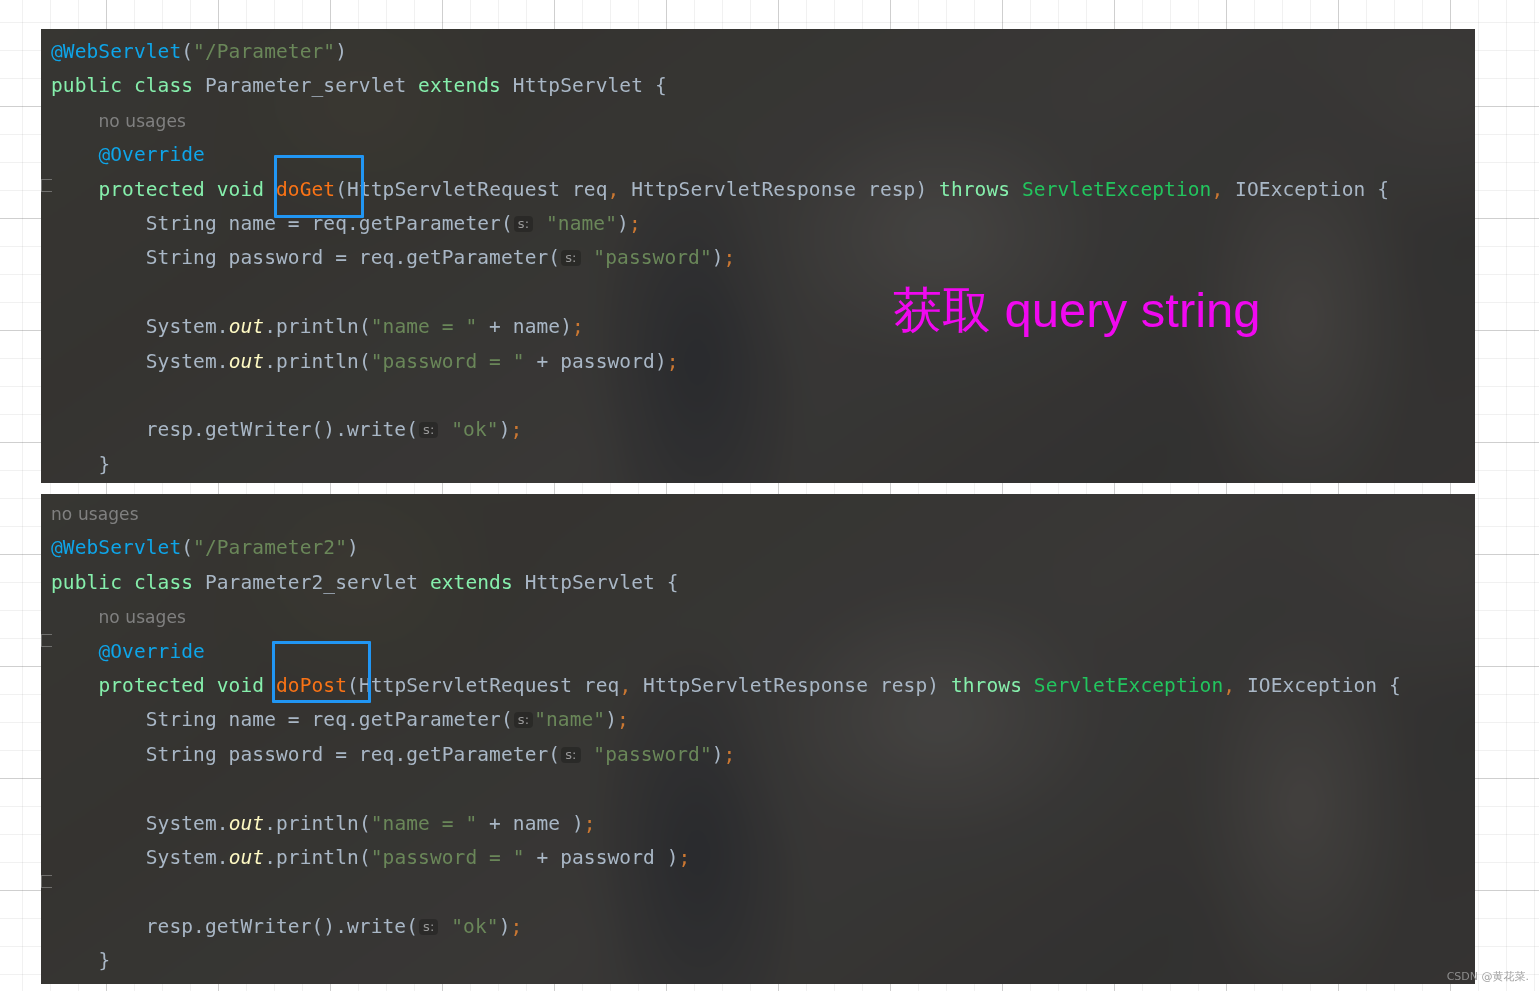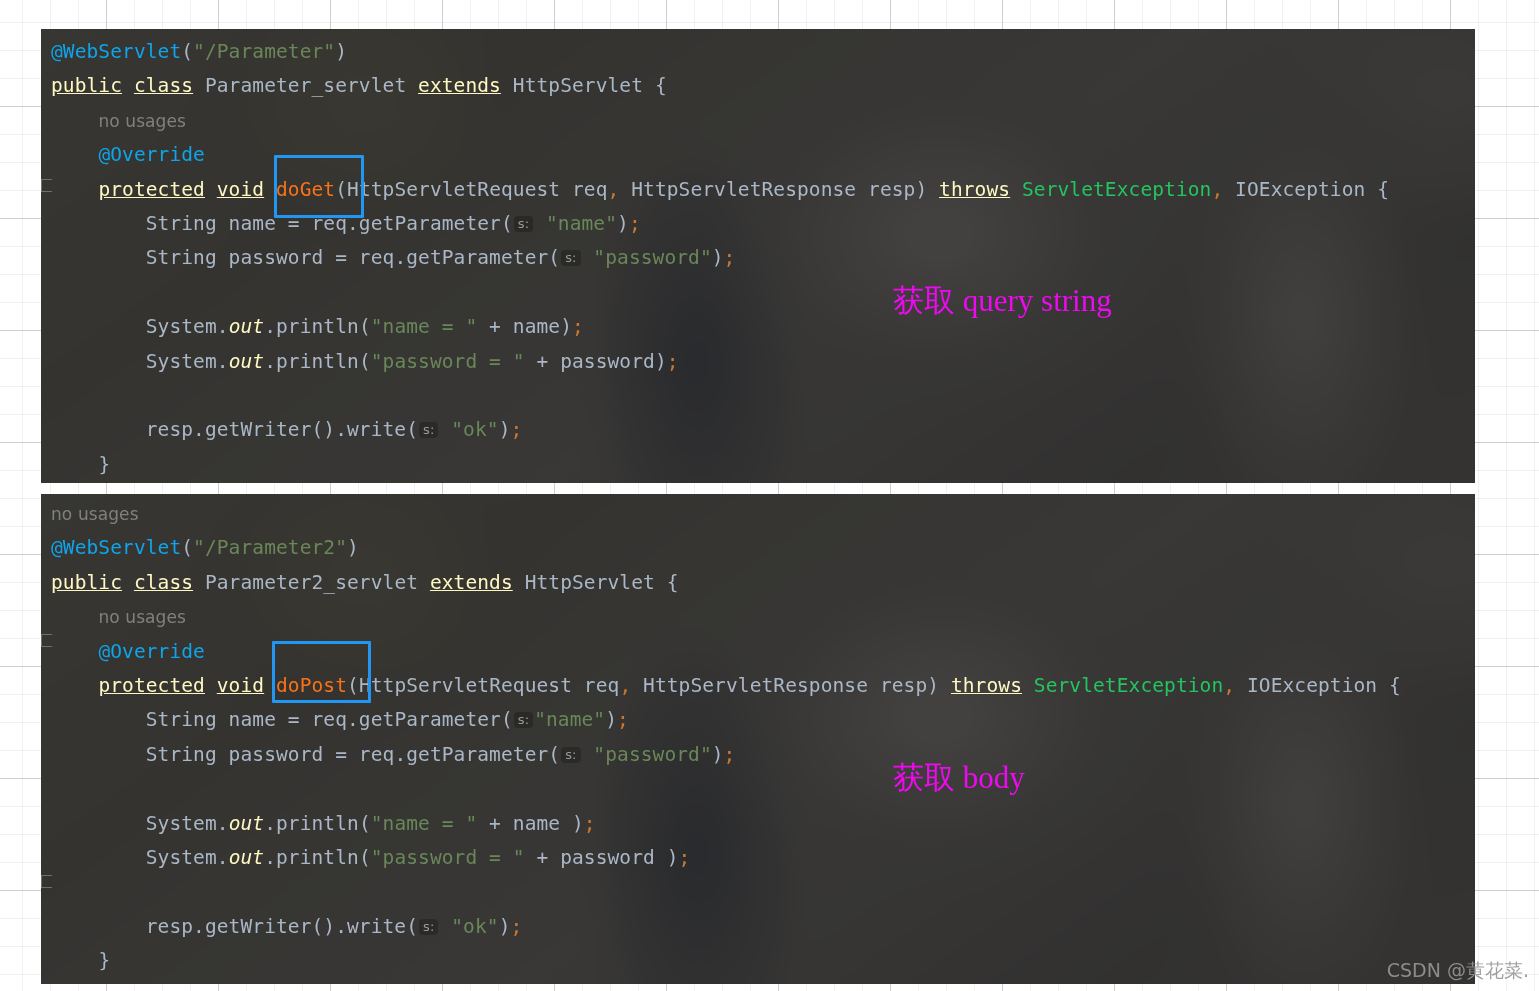--- a/index.html
+++ b/index.html
@@ -65,21 +65,21 @@
     letter-spacing: 0.1px;
   }
 
   #panel1 { left: 41px; top: 29px; width: 1434px; height: 454px; }
   #panel2 { left: 41px; top: 494px; width: 1434px; height: 490px; }
 
   #panel1 .code-layer { padding: 6px 0 0 10px; }
   #panel2 .code-layer { padding: 3px 0 0 10px; }
 
   
-  .kw       { color: #fef9c3; text-decoration: underline; }         
+  .kw       { color: #86efac; }         
   .anno     { color: #0ea5e9; }         
   .str      { color: #6a8759; }         
   .plain    { color: #a9b7c6; }
   .dim      { color: #22c55e; }         
   .gray     { color: #808080; }         
   .field    { color: #fef9c3; font-style: italic; }  
   .semi     { color: #cc7832; }         
   .method   { color: #f97316; }
 
   
@@ -117,37 +117,37 @@
     background: transparent;
   }
   #hl-doget  { left: 274px; top: 155px; width: 90px;  height: 63px; }
   #hl-dopost { left: 272px; top: 641px; width: 99px;  height: 62px; }
 
   
   .annotation {
     position: absolute;
     z-index: 7;
     color: #f008f0;
-    font-family: Liberation Serif, serif;
-    font-size: 31px;
+    font-family: Liberation Sans, sans-serif;
+    font-size: 49px;
     line-height: 1.05;
     white-space: pre;
   }
   #ann-query { left: 893px; top: 285px; }
   #ann-body  { left: 893px; top: 762px; }
 
   
   #watermark {
     position: absolute;
     z-index: 8;
     right: 10px;
     bottom: 7px;
     color: rgba(150,150,150,0.9);
     font-family: "DejaVu Sans", "Liberation Sans", sans-serif;
-    font-size: 19px;
+    font-size: 11px;
     white-space: pre;
   }
 </style>
 </head>
 <body>
 
 <div id="page">
 
   <div class="code-panel" id="panel1">
     <div class="photo-bg"></div>
@@ -161,17 +161,16 @@
     <div class="dim-overlay"></div>
     <div class="code-layer"><div><span class="gray" style="font-family: &quot;DejaVu Sans&quot;, &quot;Liberation Sans&quot;, sans-serif; font-size: 17px;">no usages</span></div><div><span class="anno">@WebServlet</span><span class="plain">(</span><span class="str">"/Parameter2"</span><span class="plain">)</span></div><div><span class="kw">public</span><span class="plain"> </span><span class="kw">class</span><span class="plain"> </span><span class="plain">Parameter2_servlet</span><span class="plain"> </span><span class="kw">extends</span><span class="plain"> </span><span class="plain">HttpServlet</span><span class="plain"> {</span></div><div>    <span class="gray" style="font-family: &quot;DejaVu Sans&quot;, &quot;Liberation Sans&quot;, sans-serif; font-size: 17px;">no usages</span></div><div>    <span class="anno">@Override</span></div><div>    <span class="kw">protected</span><span class="plain"> </span><span class="kw">void</span><span class="plain"> </span><span class="method">doPost</span><span class="plain">(</span><span class="plain">HttpServletRequest</span><span class="plain"> req</span><span class="semi">,</span><span class="plain"> HttpServletResponse</span><span class="plain"> resp</span><span class="plain">) </span><span class="kw">throws</span><span class="plain"> </span><span class="dim">ServletException</span><span class="semi">,</span><span class="plain"> IOException</span><span class="plain"> {</span></div><div>        <span class="plain">String</span><span class="plain"> name </span><span class="plain">=</span><span class="plain"> req.getParameter(</span><span class="hint">s:</span><span class="str">"name"</span><span class="plain">)</span><span class="semi">;</span></div><div>        <span class="plain">String</span><span class="plain"> password </span><span class="plain">=</span><span class="plain"> req.getParameter(</span><span class="hint">s:</span><span class="plain"> </span><span class="str">"password"</span><span class="plain">)</span><span class="semi">;</span></div><div>&nbsp;</div><div>        <span class="plain">System.</span><span class="field">out</span><span class="plain">.println(</span><span class="str">"name = "</span><span class="plain"> + name )</span><span class="semi">;</span></div><div>        <span class="plain">System.</span><span class="field">out</span><span class="plain">.println(</span><span class="str">"password = "</span><span class="plain"> + password )</span><span class="semi">;</span></div><div>&nbsp;</div><div>        <span class="plain">resp.getWriter().write(</span><span class="hint">s:</span><span class="plain"> </span><span class="str">"ok"</span><span class="plain">)</span><span class="semi">;</span></div><div>    <span class="plain">}</span></div><div><span class="plain">}</span></div></div>
     <div class="fold-glyph" style="left:0px; top:140px;"></div>
     <div class="fold-glyph" style="left:0px; top:381px;"></div>
   </div>
 
   <div class="hl-box" id="hl-doget"></div>
   <div class="hl-box" id="hl-dopost"></div>
 
   <div class="annotation" id="ann-query">获取 query string</div>
-  <div class="annotation" id="ann-body">获取 body</div>
 
   <div id="watermark">CSDN @黄花菜.</div>
 
 </div>
 
 </body></html>

